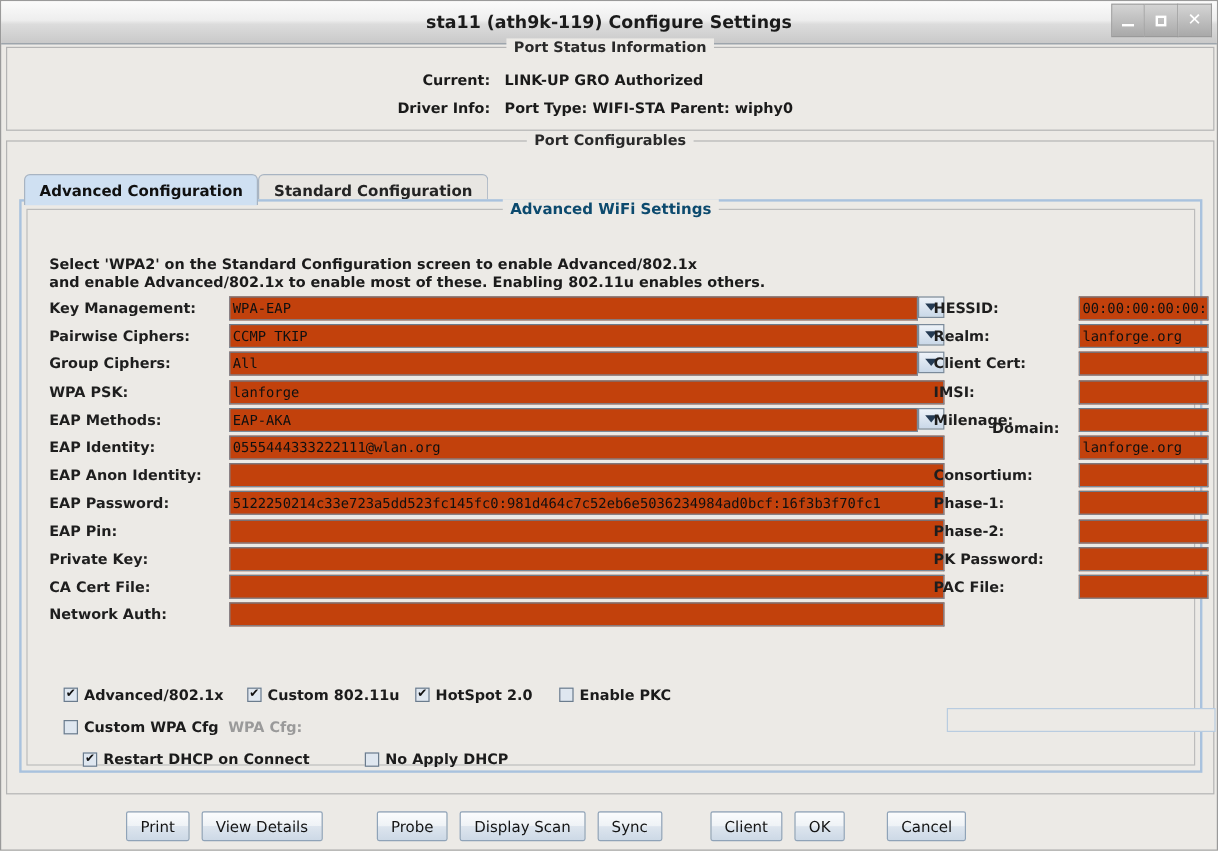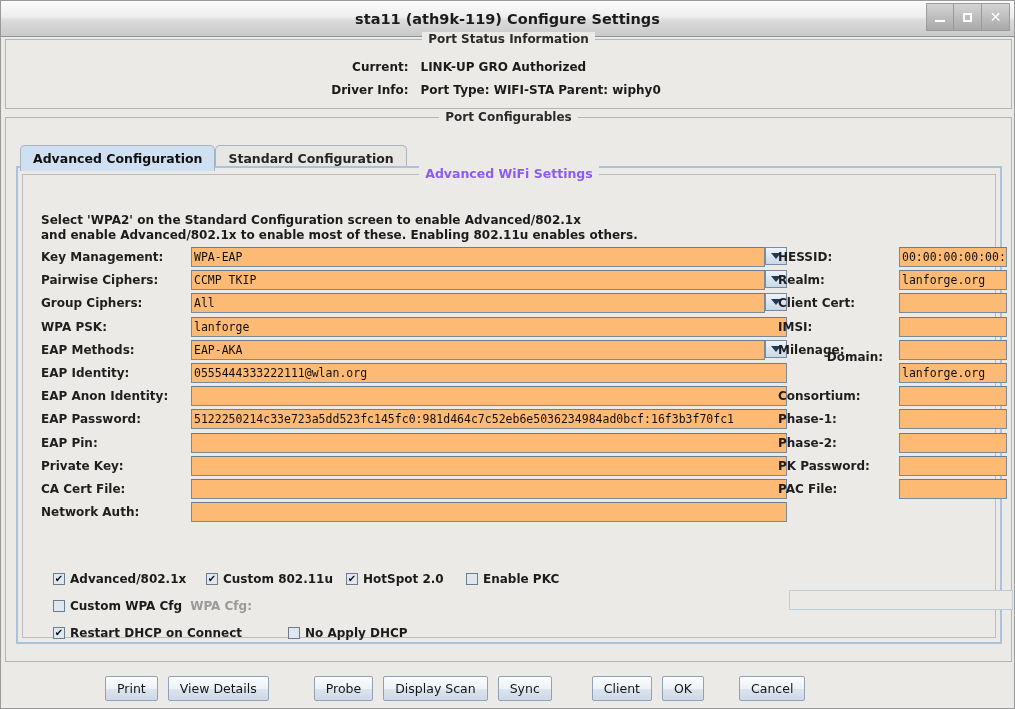--- a/index.html
+++ b/index.html
@@ -69,36 +69,36 @@
   #adv-panel {
     position:absolute; left:10px; top:48px; width:986px; height:478px;
     border:2px solid #a9c2de; background:#eceae6;
   }
   #adv-inner {
     position:absolute; left:4px; top:6px; right:4px; bottom:4px;
     border:1px solid #bcbcbc; border-top:1px solid #bcbcbc; background:#eceae6;
   }
   .adv-title {
     position:absolute; top:-1px; left:0; right:0; text-align:center;
-    font-weight:bold; font-size:12.5px; color:#8b5cf6;
+    font-weight:bold; font-size:12.5px; color:#0c4a6e;
   }
   .adv-title span { background:#eceae6; padding:0 6px; position:relative; top:-8px; }
 
   .note { position:absolute; left:18px; top:38px; font-weight:bold; font-size:12px;
           line-height:15px; color:#1b1b1b; }
 
   
   .form { position:absolute; left:0; top:72px; width:100%; }
   .lbl-l { position:absolute; left:18px; width:140px; font-weight:bold; font-size:12px;
            color:#1e1e1e; height:20px; line-height:20px; }
   .lbl-r { position:absolute; left:755px; width:105px; font-weight:bold; font-size:12px;
            color:#1e1e1e; height:20px; line-height:20px; }
 
   .field {
-    position:absolute; height:20px; background:#fdba74;
+    position:absolute; height:20px; background:#c2410c;
     border:1px solid #7a8a9a; border-top-color:#6c7c8c;
     font-family:"DejaVu Sans Mono", monospace; font-size:11.5px; color:#101010;
     display:flex; align-items:center; padding:0 2px; overflow:hidden; white-space:nowrap;text-align:center;
   }
   .field.left  { left:168px; width:596px; }
   .field.right { left:876px; width:108px; }
   .combo-arrow {
     position:absolute; top:0; right:0; width:22px; height:18px;
     background:linear-gradient(to bottom,#eef3f9,#c9d8e8);
     border:1px solid #7a8a9a; display:flex; align-items:center; justify-content:center;
@@ -288,21 +288,21 @@
           </div>
         <div class="cb-row" id="cb-row-2" style="left:30px; top:424px;">
             <div class="cb">
               <span class="box"></span>
               <span class="cb-label">Custom WPA Cfg</span>
             </div>
             <span class="cb-label dim" style="margin-left: 8px;">WPA Cfg:</span>
           </div>
         <div class="wpacfg-field" style="top:415px;"></div>
         <div class="cb-row" id="cb-row-3" style="left:30px; top:451px;">
-            <div class="cb" style="width: 235px;">
+            <div class="cb" style="width: 235px; margin-left: 16px;">
               <span class="box checked"></span>
               <span class="cb-label">Restart DHCP on Connect</span>
             </div>
             <div class="cb">
               <span class="box"></span>
               <span class="cb-label">No Apply DHCP</span>
             </div>
           </div>
       </div>
     </div>

